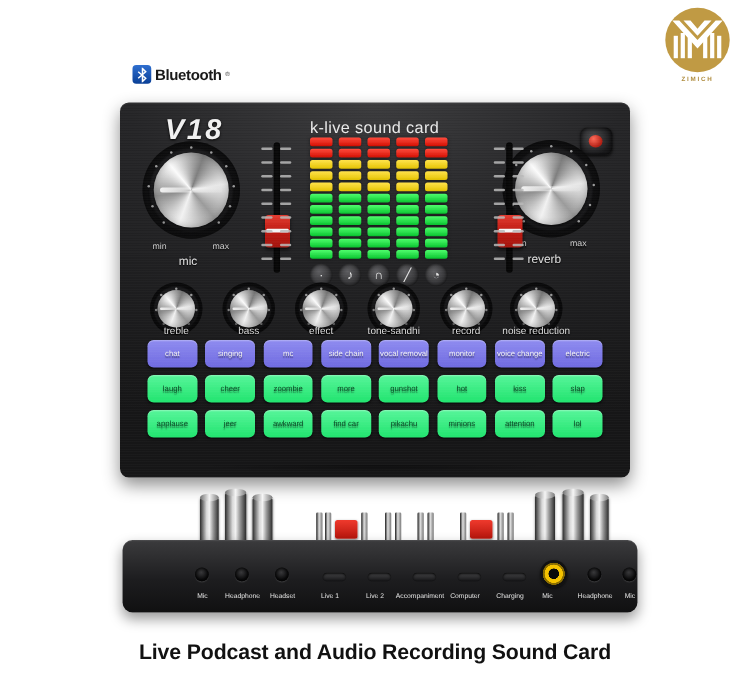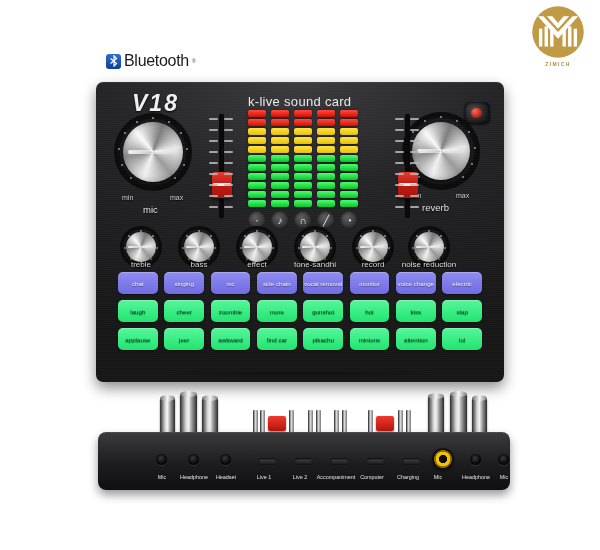--- a/index.html
+++ b/index.html
@@ -30,21 +30,21 @@
   .bt-badge{
     position:absolute;left:104px;top:51px;
     display:flex;align-items:center;gap:3px;
     background:#fff;padding:1px 2px;
   }
   .bt-mark{
     width:15px;height:15px;border-radius:3px;
     background:linear-gradient(#2f6fd0,#0a3f96);
     display:flex;align-items:center;justify-content:center;
   }
-  .bt-text{font-size:16px;font-weight:normal;color:#1a1a1a;letter-spacing:-0.3px;}
+  .bt-text{font-size:12px;font-weight:bold;color:#1a1a1a;letter-spacing:-0.3px;}
   .bt-tm{font-size:5px;color:#444;vertical-align:super;}
 
   
   .device{
     position:absolute;left:96px;top:82px;width:408px;height:300px;
     background:
       radial-gradient(120% 90% at 50% 0%,#3a3a3c 0%,#242426 40%,#161617 100%);
     border-radius:7px;
     box-shadow:0 6px 14px rgba(0,0,0,.45), inset 0 1px 0 rgba(255,255,255,.07);
   }
@@ -544,13 +544,14 @@
         <div class="plabel" style="left: 286px; top: 42px; width: 48px;">Charging</div>
         <div class="jack-yellow" style="left: 334px; top: 16px;"></div>
         <div class="plabel" style="left: 316px; top: 42px; width: 48px;">Mic</div>
         <div class="jack" style="left: 372px; top: 22px; width: 11px; height: 11px;"></div>
         <div class="plabel" style="left: 354px; top: 42px; width: 48px;">Headphone</div>
         <div class="jack" style="left: 400px; top: 22px; width: 11px; height: 11px;"></div>
         <div class="plabel" style="left: 382px; top: 42px; width: 48px;">Mic</div>
       </div>
   </div>
 
+  <div class="caption">Live Podcast and Audio Recording Sound Card</div>
 </div>
 
 </body></html>

